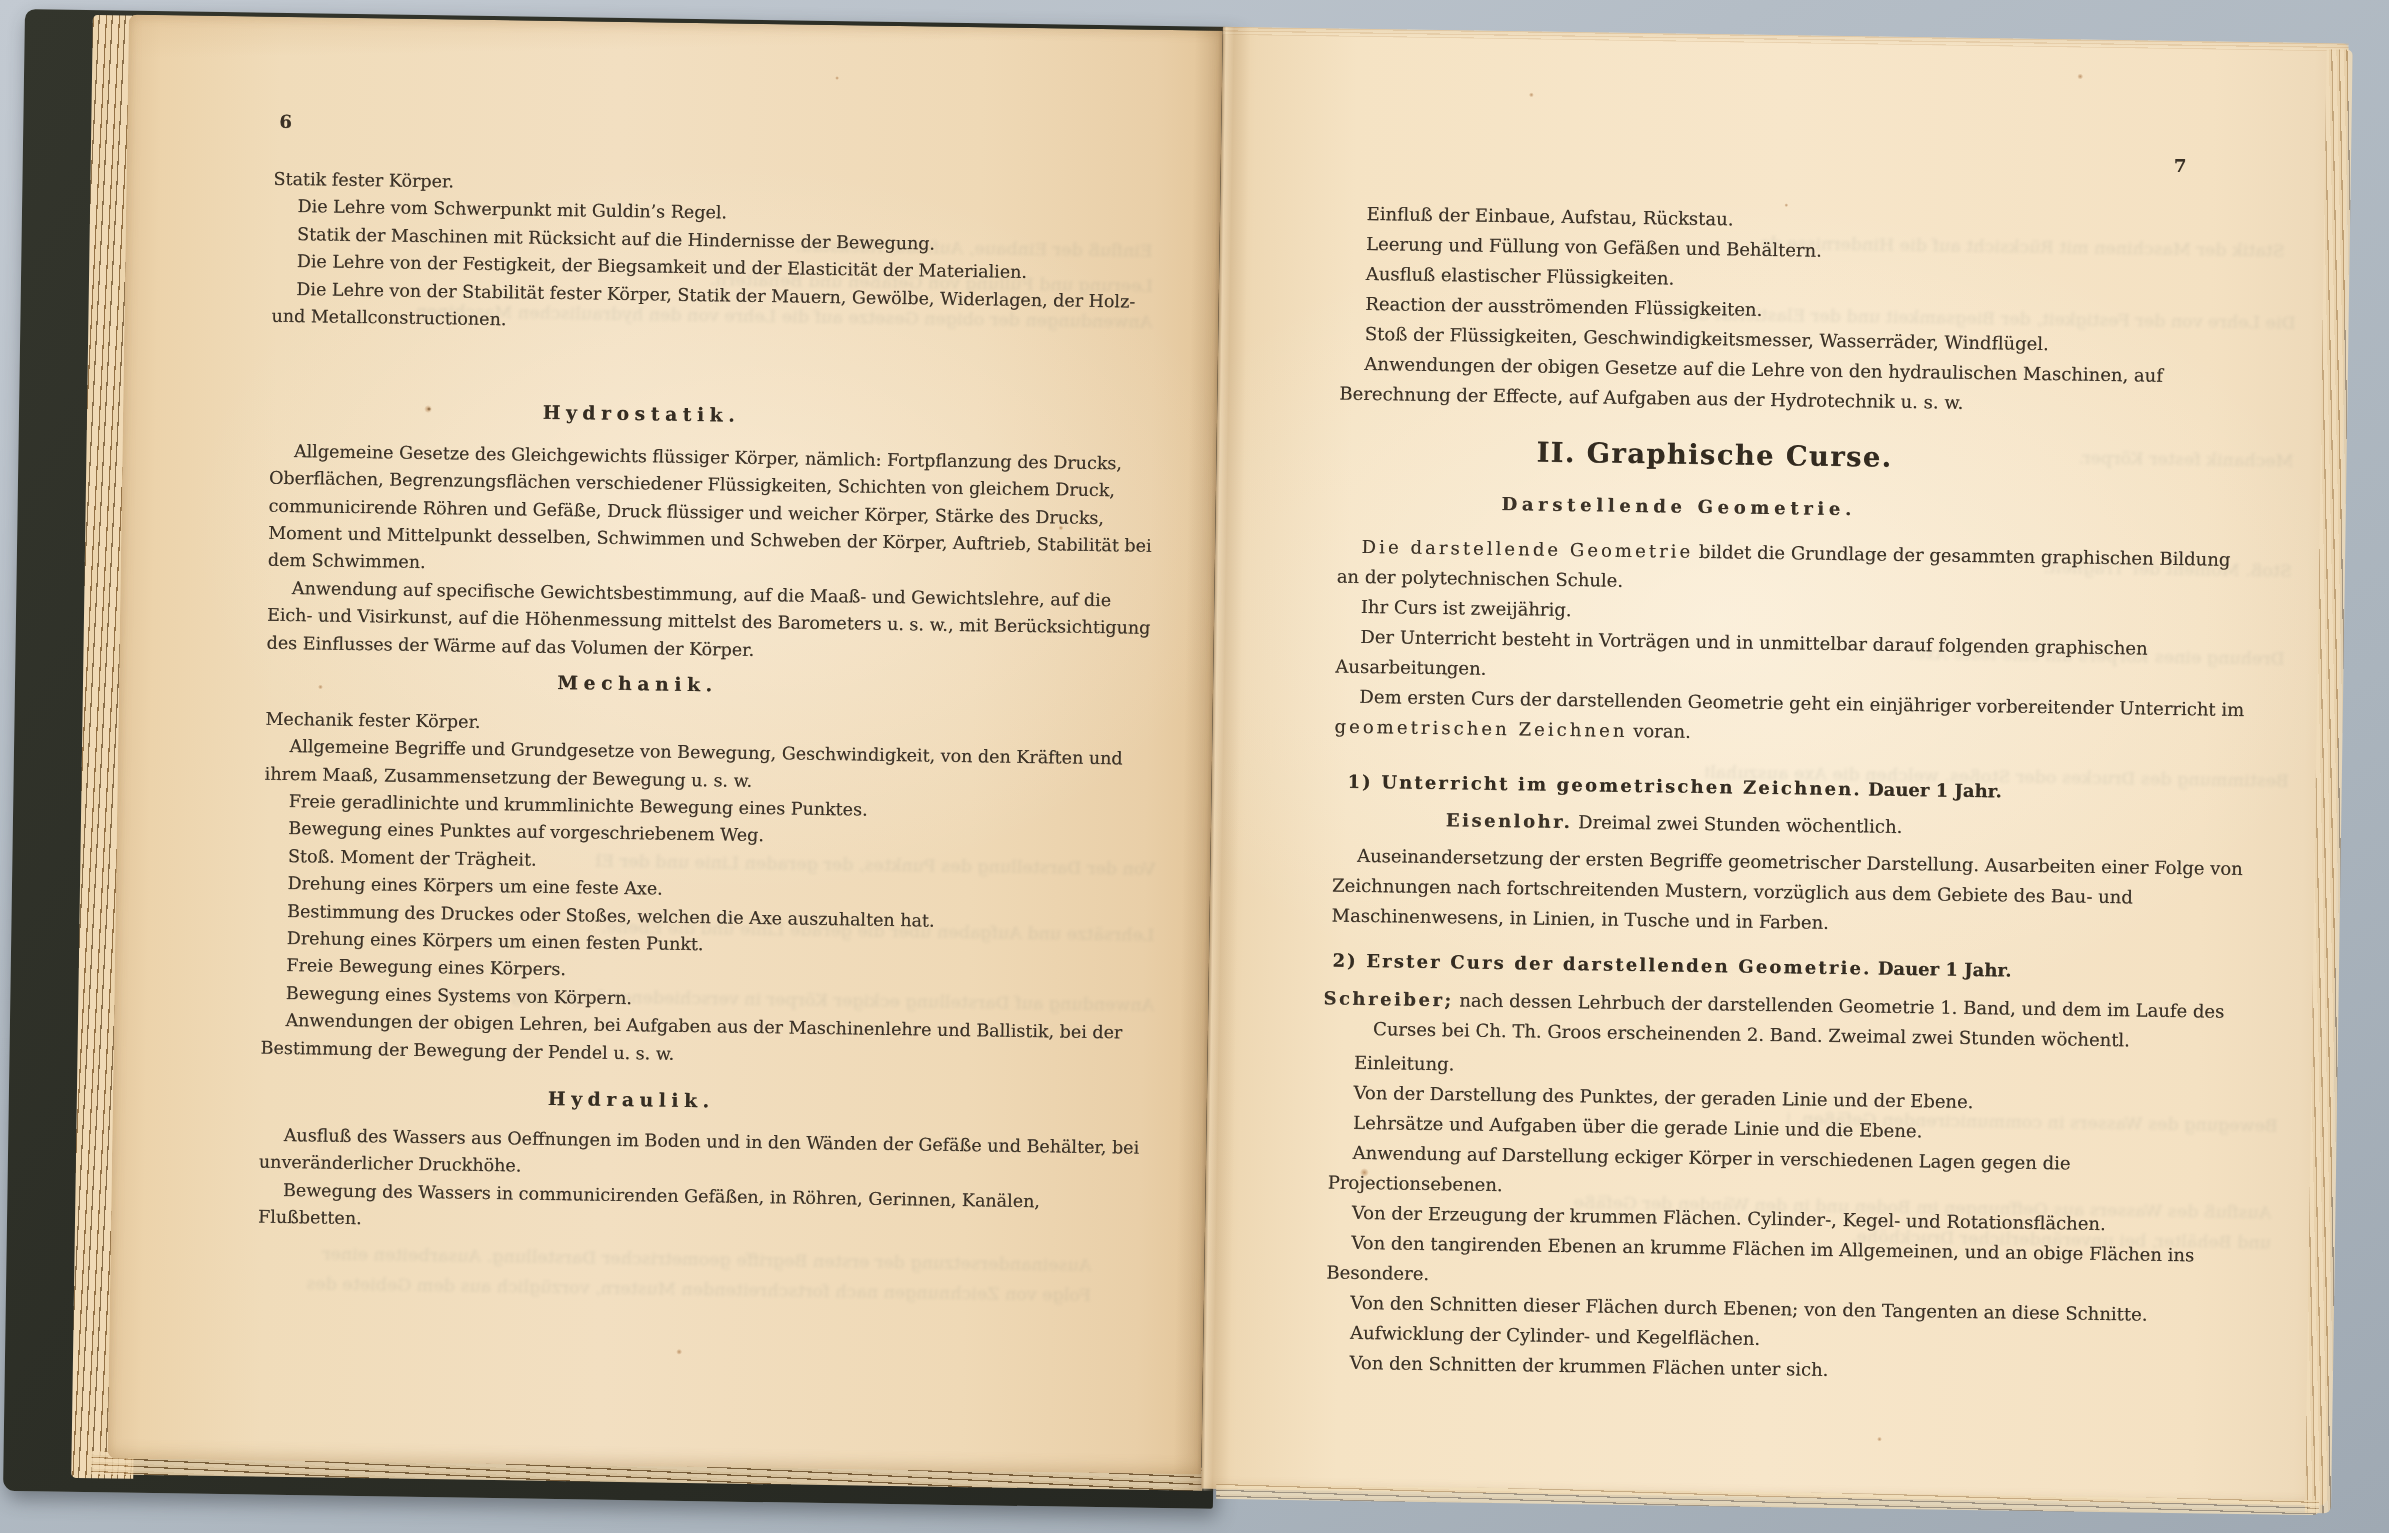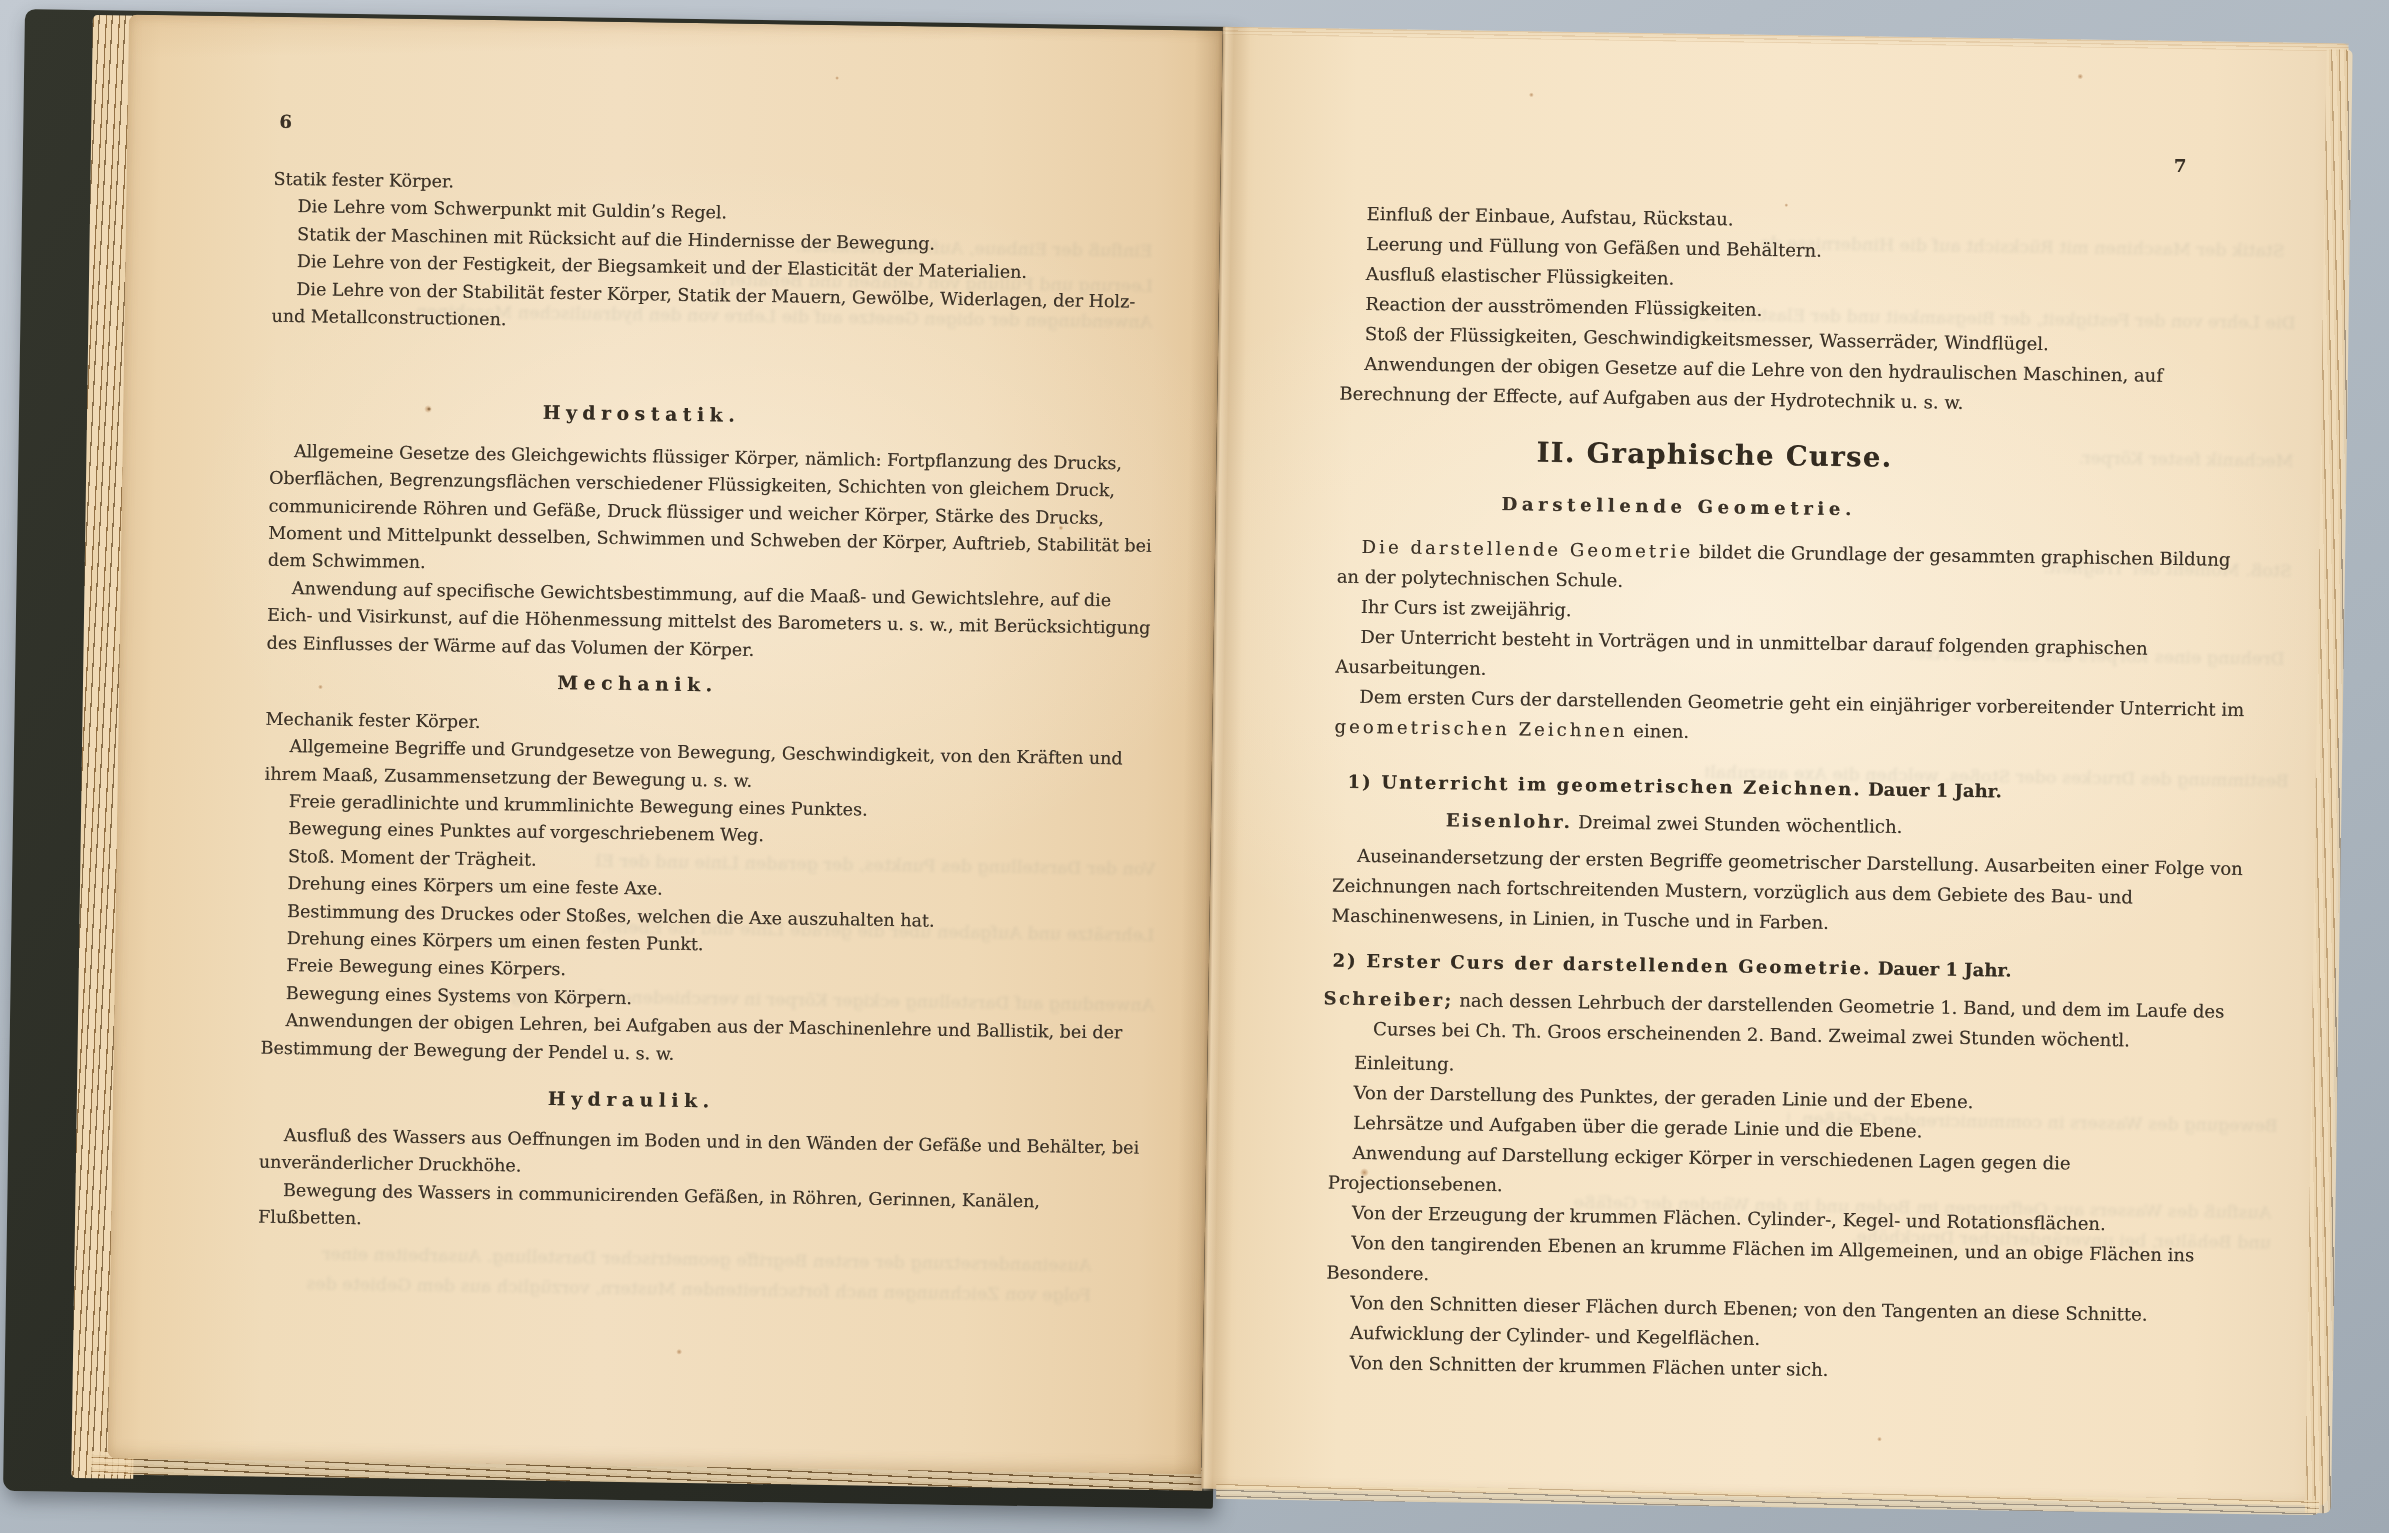--- a/index.html
+++ b/index.html
@@ -191,21 +191,21 @@
     <p>Reaction der ausströmenden Flüssigkeiten.</p>
     <p>Stoß der Flüssigkeiten, Geschwindigkeitsmesser, Wasserräder, Windflügel.</p>
     <p>Anwendungen der obigen Gesetze auf die Lehre von den hydraulischen Maschinen, auf Berechnung der Effecte, auf Aufgaben aus der Hydrotechnik u. s. w.</p>
 
     <h1 class="h-big" style="margin-top:23px;margin-bottom:21px">II. Graphische Curse.</h1>
     <h2 class="h-sub center sp1" style="margin-bottom:15px">Darstellende Geometrie.</h2>
 
     <p><span class="sp3">Die darstellende Geometrie</span><span> bildet die Grundlage der gesammten graphischen Bildung an der polytechnischen Schule.</span></p>
     <p>Ihr Curs ist zweijährig.</p>
     <p>Der Unterricht besteht in Vorträgen und in unmittelbar darauf folgenden graphischen Ausarbeitungen.</p>
-    <p><span>Dem ersten Curs der darstellenden Geometrie geht ein einjähriger vorbereitender Unterricht im </span><span class="sp3">geometrischen Zeichnen</span><span> einen.</span></p>
+    <p><span>Dem ersten Curs der darstellenden Geometrie geht ein einjähriger vorbereitender Unterricht im </span><span class="sp3">geometrischen Zeichnen</span><span> voran.</span></p>
 
     <div class="ctitle center" style="margin-top:24.5px"><span class="sp2">1) Unterricht im geometrischen Zeichnen.</span><span> Dauer 1 Jahr.</span></div>
     <div class="center" style="margin-top:7px"><span class="tname">Eisenlohr.</span><span> Dreimal zwei Stunden wöchentlich.</span></div>
     <p style="margin-top:7px">Auseinandersetzung der ersten Begriffe geometrischer Darstellung. Ausarbeiten einer Folge von Zeichnungen nach fortschreitenden Mustern, vorzüglich aus dem Gebiete des Bau- und Maschinenwesens, in Linien, in Tusche und in Farben.</p>
 
     <div class="ctitle center" style="margin-top:15px"><span class="sp2">2) </span><b class="sp2">Erster Curs</b><span class="sp2"> der darstellenden Geometrie.</span><span> Dauer 1 Jahr.</span></div>
     <p class="hang" style="margin-top:8.2px"><span class="tname">Schreiber;</span><span> nach dessen Lehrbuch der darstellenden Geometrie 1. Band, und dem im Laufe des Curses bei Ch. Th. Groos erscheinenden 2. Band. Zweimal zwei Stunden wöchentl.</span></p>
 
     <p style="margin-top:4.7px">Einleitung.</p>
     <p>Von der Darstellung des Punktes, der geraden Linie und der Ebene.</p>

